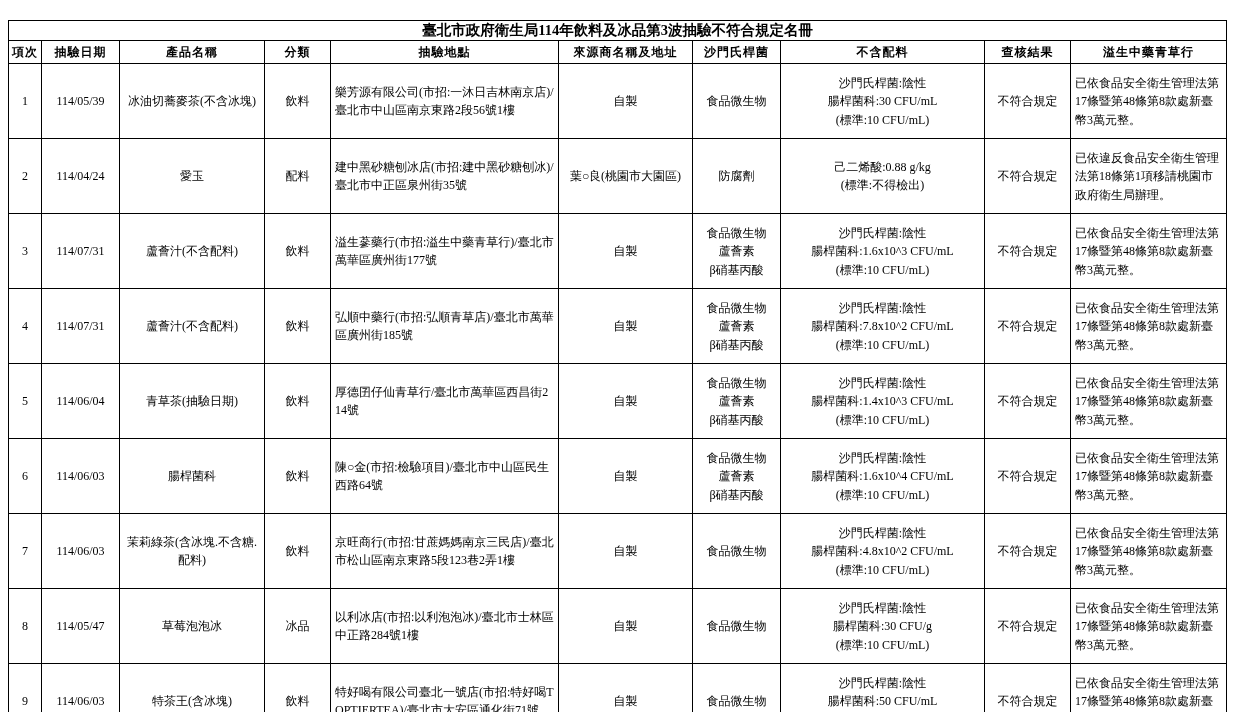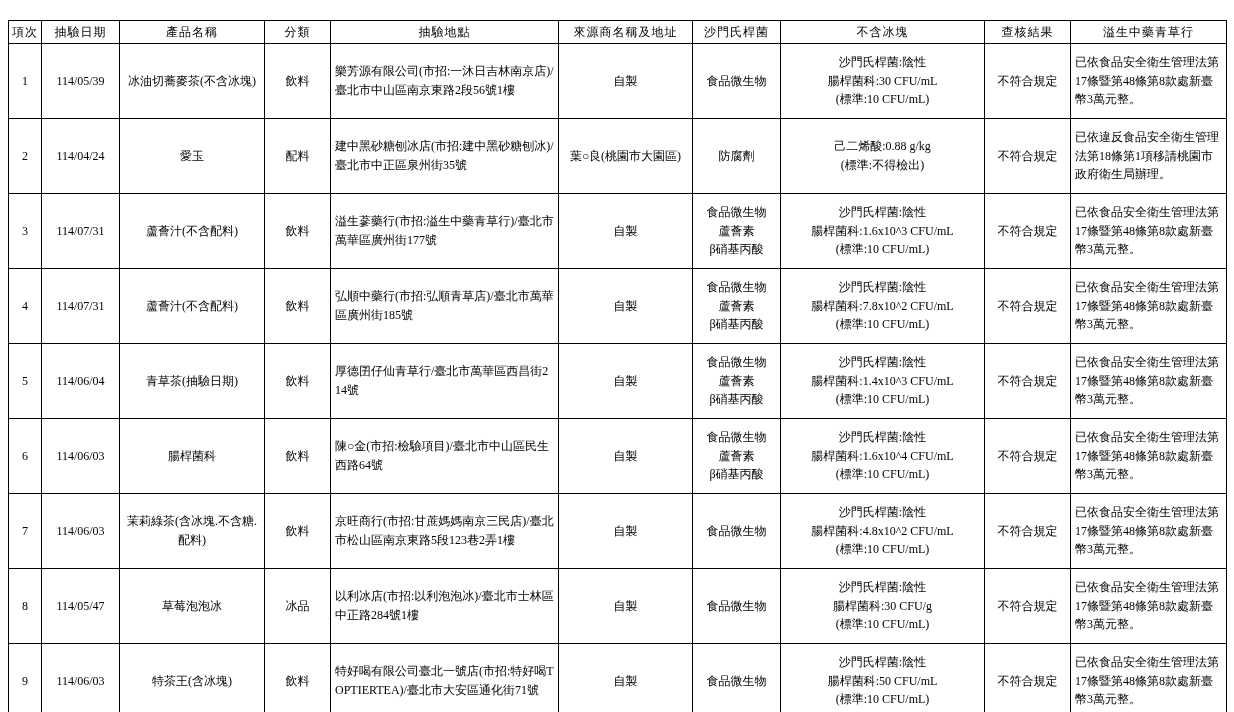--- a/index.html
+++ b/index.html
@@ -38,21 +38,21 @@
     font-size: 14.5px;
     font-weight: bold;
     text-align: center;
     height: 16px;
     padding: 1px 2px;
     line-height: 1.2;
     white-space: nowrap;
     overflow: hidden;
   }
   tr.header-row th {
-    font-weight: normal;
+    font-weight: bold;
     text-align: center;
     height: 20px;
     padding: 1px 2px;
     letter-spacing: 1px;
   }
   tbody td { height: 70px; text-align: center; }
   tbody td.c4, tbody td.c9 { text-align: left; }
   
   col.w0 { width: 33px; }
   col.w1 { width: 78px; }
@@ -76,29 +76,32 @@
         <col class="w2">
         <col class="w3">
         <col class="w4">
       <col class="w5">
         <col class="w6">
         <col class="w7">
         <col class="w8">
         <col class="w9">
     </colgroup>
     <thead>
+      <tr class="title-row">
+        <th colspan="10">臺北市政府衛生局114年飲料及冰品第3波抽驗不符合規定名冊</th>
+      </tr>
       <tr class="header-row" id="header-row">
           <th class="c0">項次</th>
           <th class="c1">抽驗日期</th>
           <th class="c2">產品名稱</th>
           <th class="c3">分類</th>
           <th class="c4">抽驗地點</th>
           <th class="c5">來源商名稱及地址</th>
           <th class="c6">沙門氏桿菌</th>
-          <th class="c7">不含冰塊</th>
+          <th class="c7">不含配料</th>
           <th class="c8">查核結果</th>
           <th class="c9">溢生中藥青草行</th>
         </tr>
     </thead>
     <tbody id="table-body">
         <tr>
           <td class="c0">1</td>
           <td class="c1">114/05/39</td>
           <td class="c2">冰油切蕎麥茶(不含冰塊)</td>
           <td class="c3">飲料</td>

